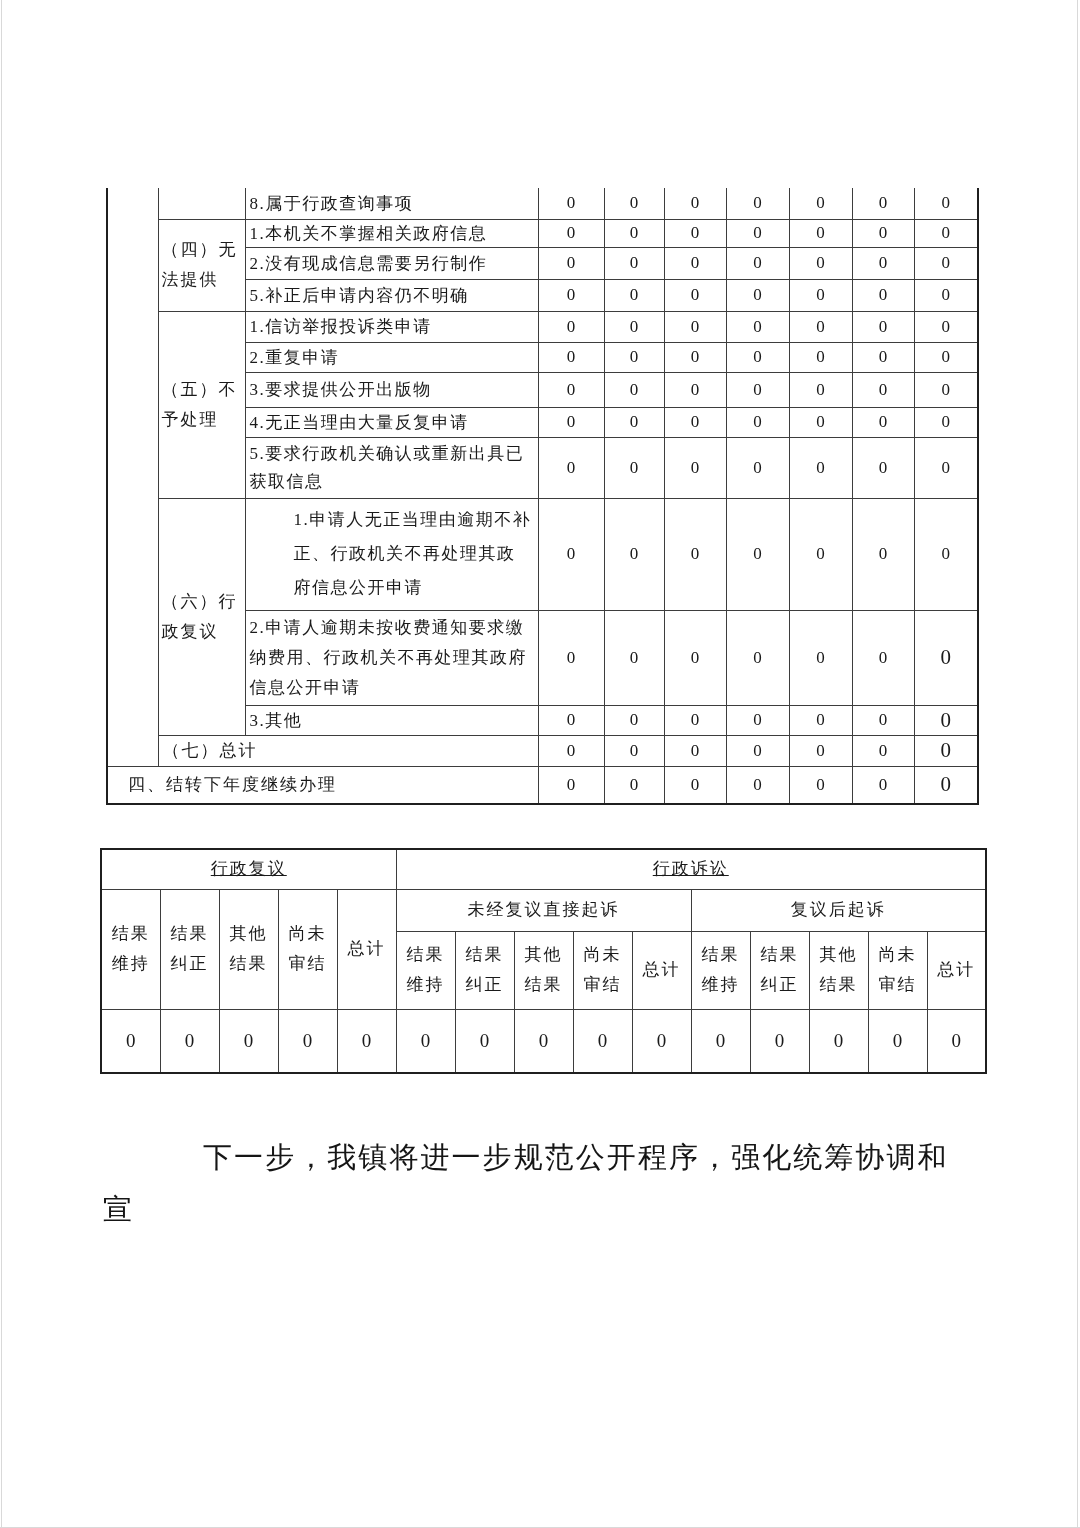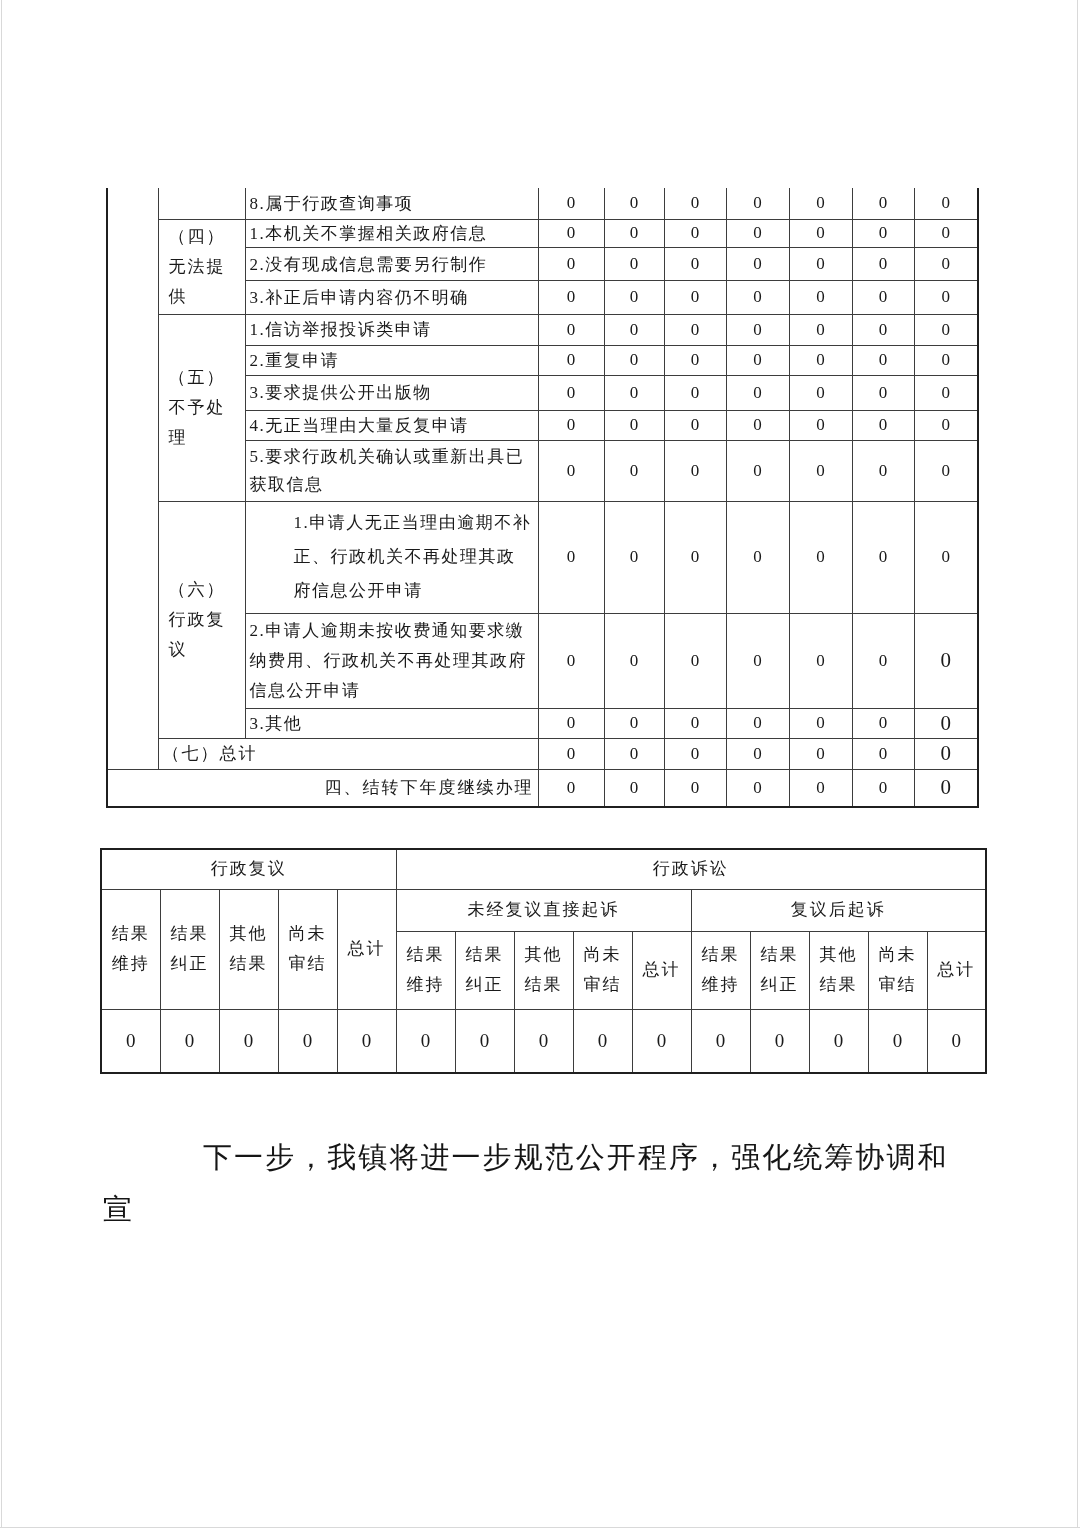--- a/index.html
+++ b/index.html
@@ -15,24 +15,24 @@
   table{border-collapse:collapse;table-layout:fixed;}
   #table1-wrap{position:absolute;left:106px;top:188px;}
   #table2-wrap{position:absolute;left:100px;top:848px;}
   .doc-table{border:2px solid #1f1f1f;}
   .doc-table.cut-top{border-top:hidden;}
   .doc-table td,.doc-table th{
     border:1px solid #3d3d3d;font-weight:normal;
     font-size:17px;vertical-align:middle;overflow:hidden;
   }
   td.acell{padding:0;}
-  td.grp{text-align:left;padding:2px 10px;letter-spacing:2px;line-height:30px;}
+  td.grp{text-align:left;padding:2px 3px;letter-spacing:2px;line-height:30px;}
   td.item{text-align:left;padding:2px 4px;letter-spacing:1.5px;}
   td.sum{text-align:left;padding:2px 4px;letter-spacing:2px;}
-  td.carry{text-align:right;padding:2px 4px 2px 20px;letter-spacing:2px;}
+  td.carry{text-align:left;padding:2px 4px 2px 20px;letter-spacing:2px;}
   td.num{text-align:center;font-size:17px;}
   td.num.big{font-size:21px;}
   #table2-wrap th{letter-spacing:2px;line-height:30px;text-align:center;}
   #table2-wrap td.num{font-size:19px;}
 
   
   .sec-heading{
     position:absolute;left:190px;height:44px;line-height:44px;
     font-family:"Liberation Sans","DejaVu Sans",sans-serif;
     font-weight:bold;font-size:27px;letter-spacing:1.5px;color:#111;white-space:nowrap;
@@ -97,21 +97,21 @@
             <td class="item">2.没有现成信息需要另行制作</td>
             <td class="num">0</td>
             <td class="num">0</td>
             <td class="num">0</td>
             <td class="num">0</td>
             <td class="num">0</td>
             <td class="num">0</td>
             <td class="num">0</td>
           </tr>
           <tr style="height: 32px;">
-            <td class="item">3.补正后申请内容仍不明确</td>
+            <td class="item">5.补正后申请内容仍不明确</td>
             <td class="num">0</td>
             <td class="num">0</td>
             <td class="num">0</td>
             <td class="num">0</td>
             <td class="num">0</td>
             <td class="num">0</td>
             <td class="num">0</td>
           </tr>
           <tr style="height: 31px;">
             <td class="grp" rowspan="5">（五）不予处理</td>
@@ -233,21 +233,21 @@
           <col style="width: 59px;">
           <col style="width: 59px;">
           <col style="width: 59px;">
           <col style="width: 59px;">
           <col style="width: 59px;">
           <col style="width: 59px;">
           <col style="width: 59px;">
           <col style="width: 59px;">
         </colgroup>
         <tbody>
-          <tr style="height: 40px;">
+          <tr style="height: 40px; text-decoration: underline;">
             <th colspan="5">行政复议</th>
             <th colspan="10">行政诉讼</th>
           </tr>
           <tr style="height: 42px;">
             <th rowspan="2">结果<br>维持</th>
             <th rowspan="2">结果<br>纠正</th>
             <th rowspan="2">其他<br>结果</th>
             <th rowspan="2">尚未<br>审结</th>
             <th rowspan="2">总计</th>
             <th colspan="5">未经复议直接起诉</th>

